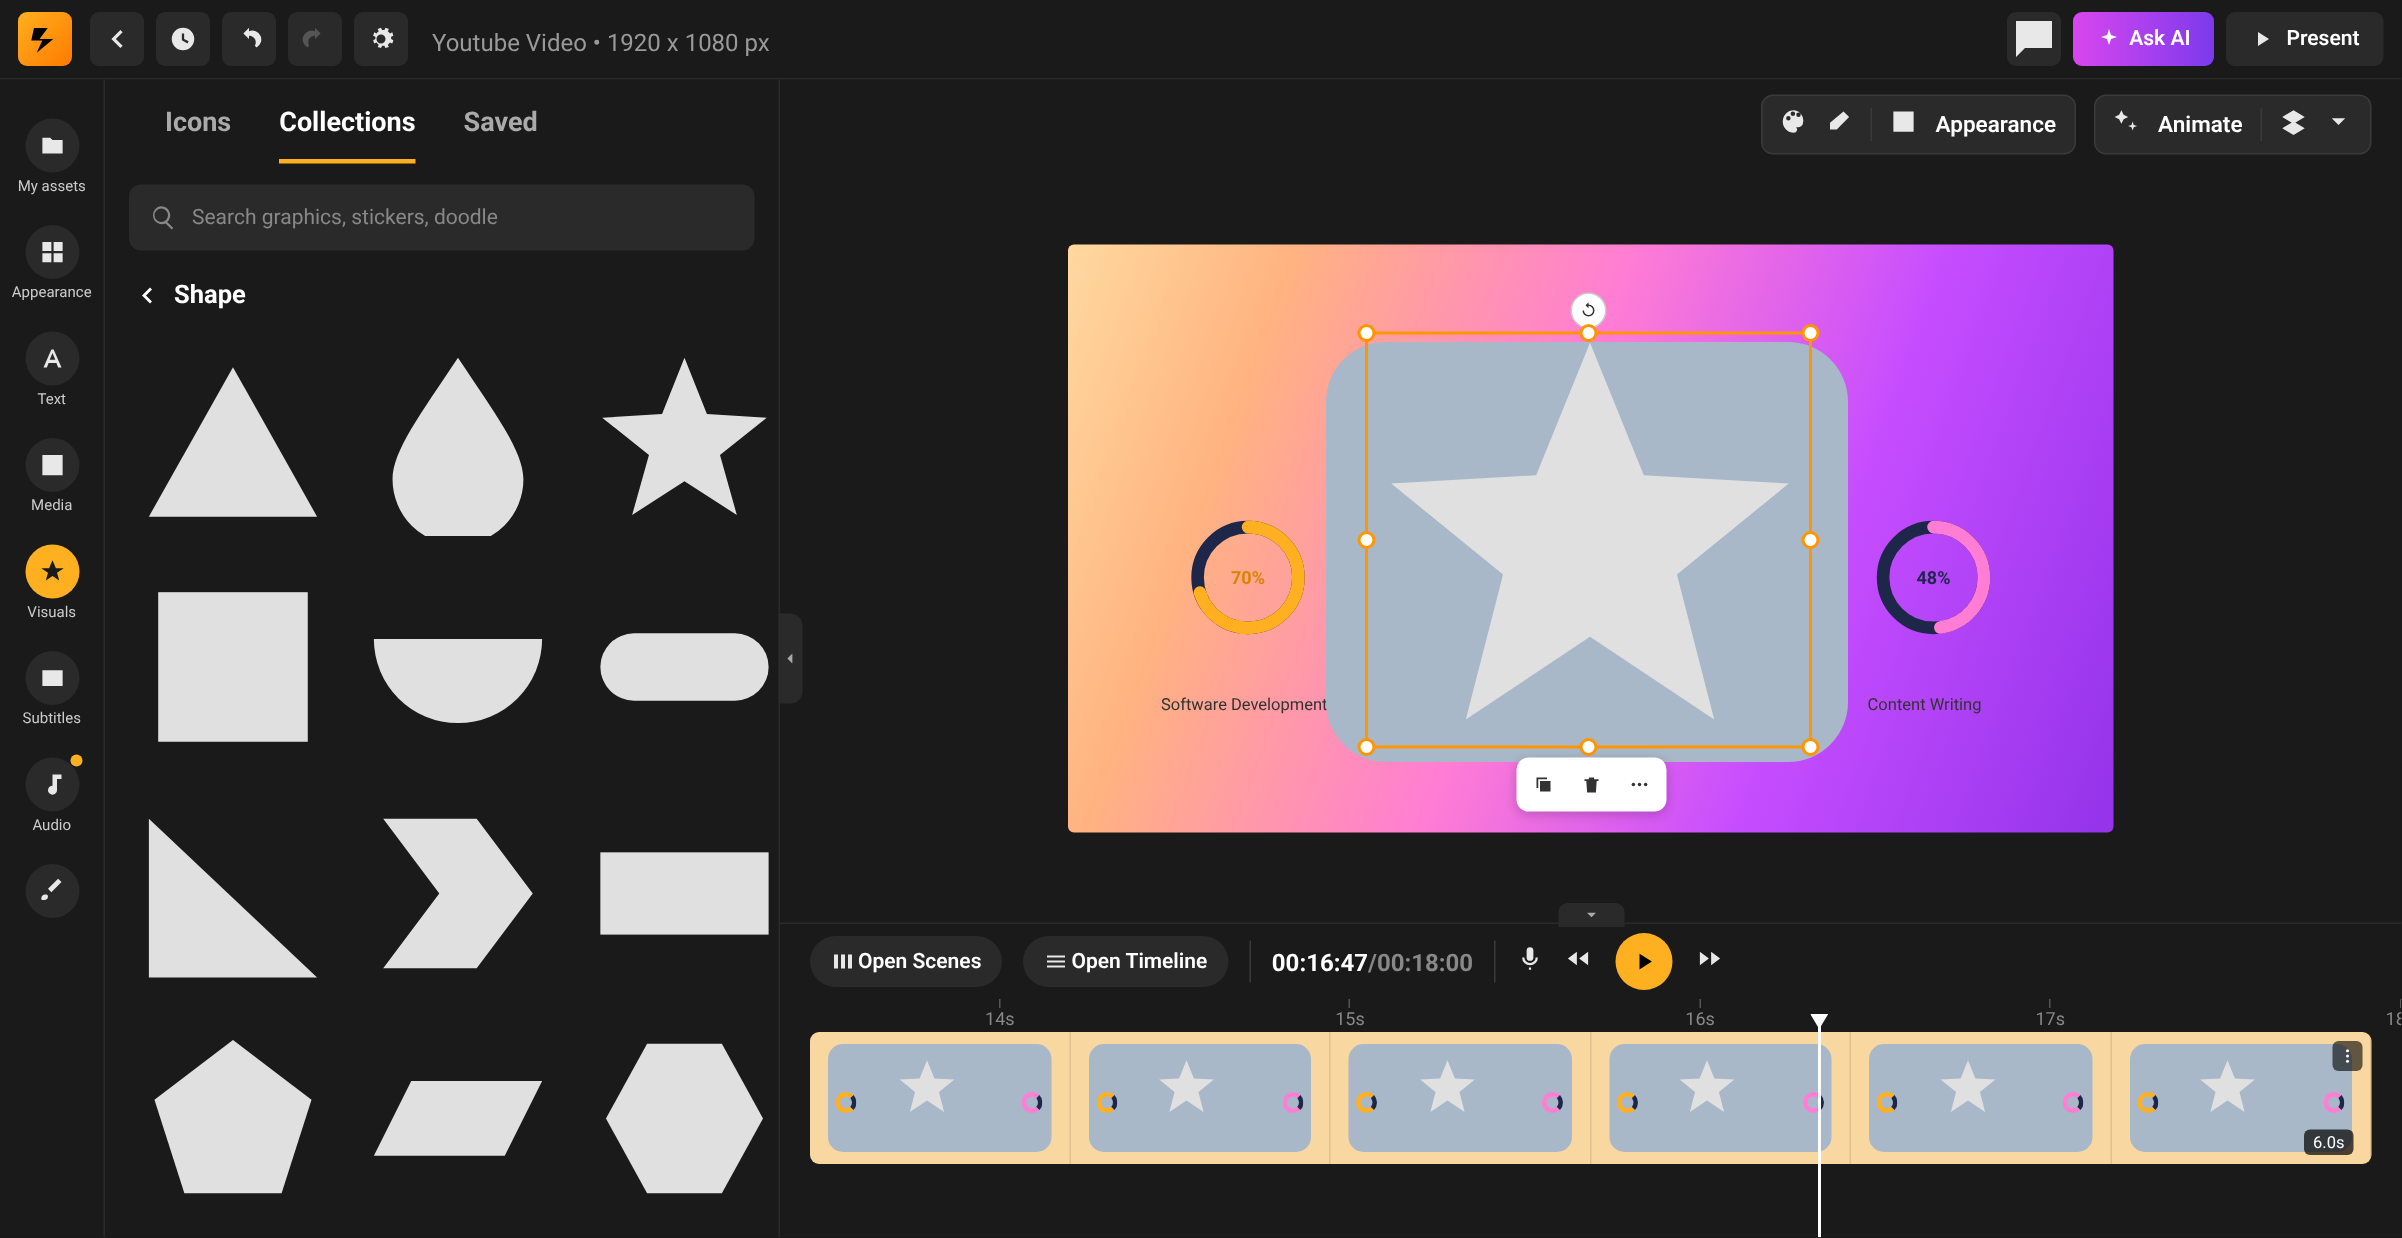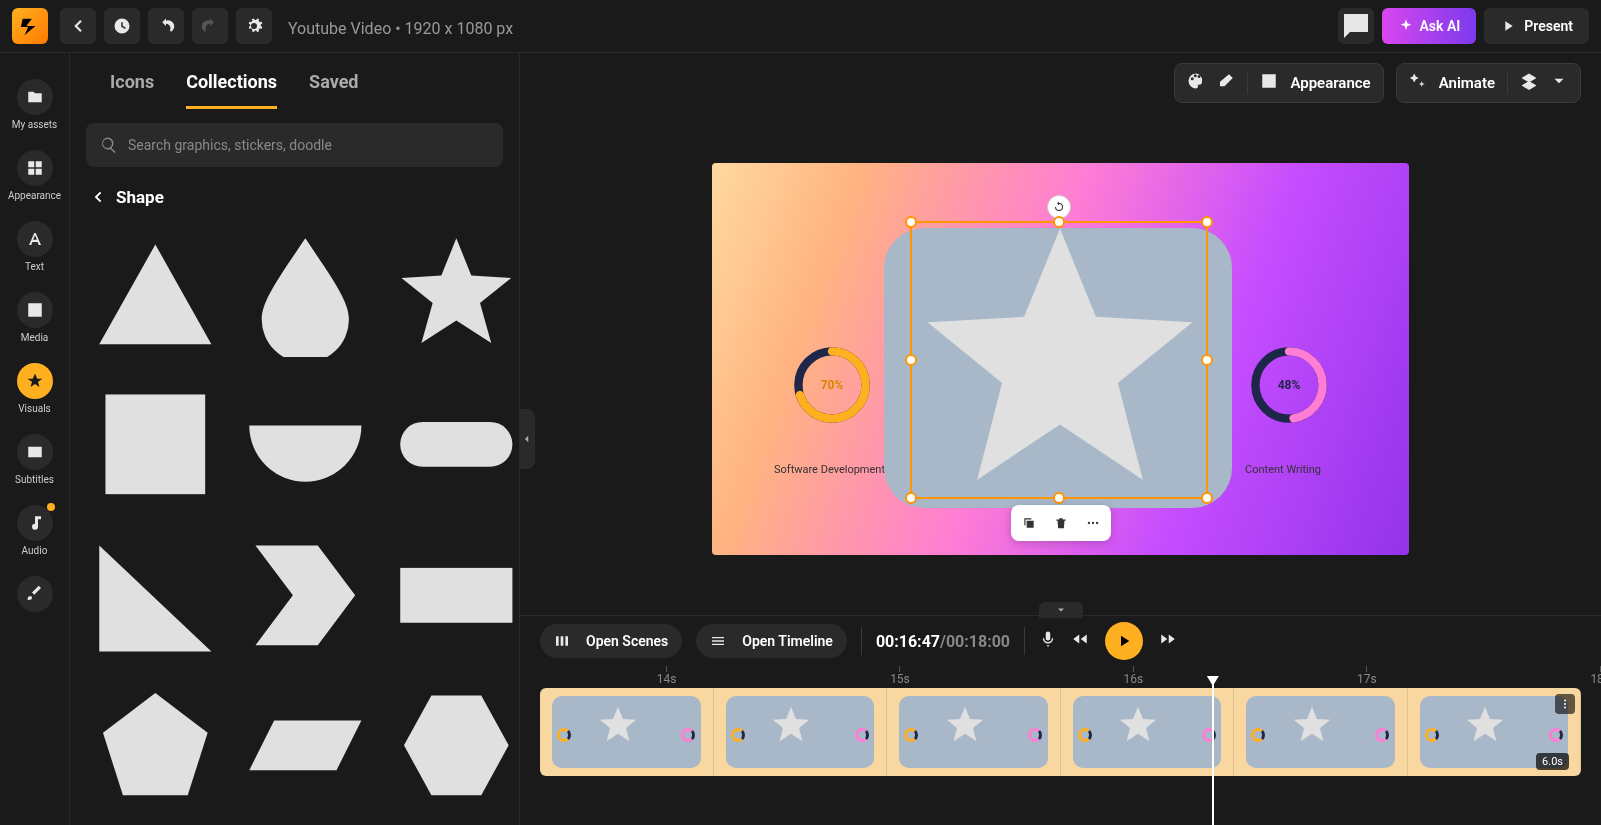--- a/index.html
+++ b/index.html
@@ -82,21 +82,21 @@
 .star-shape { position: absolute; left: 204px; top: 60px; width: 288px; height: 276px; }
 .star-shape svg { width: 100%; height: 100%; fill: #e0e0e0; }
 .mini-tools { position: absolute; left: 50%; bottom: 14px; transform: translateX(-50%); background: #fff; border-radius: 8px; display: flex; gap: 4px; padding: 4px; box-shadow: 0 2px 8px rgba(0,0,0,.2); }
 .mini-btn { width: 28px; height: 28px; border-radius: 6px; display: flex; align-items: center; justify-content: center; cursor: pointer; }
 .mini-btn svg { width: 14px; height: 14px; fill: #333; }
 
 
 .timeline { height: 210px; background: #1a1a1a; border-top: 1px solid #2a2a2a; display: flex; flex-direction: column; position: relative; }
 .tl-collapse { position: absolute; top: -14px; left: 50%; transform: translateX(-50%); width: 44px; height: 16px; background: #2a2a2a; border-radius: 6px 6px 0 0; display: flex; align-items: center; justify-content: center; cursor: pointer; }
 .tl-controls { height: 50px; display: flex; align-items: center; padding: 0 20px; gap: 14px; }
-.tl-pill { height: 34px; background: #2a2a2a; border-radius: 17px; display: flex; align-items: center; padding: 0 14px; gap: 16px; cursor: pointer; font-size: 14px; font-weight: 600; }
+.tl-pill { height: 34px; background: #2a2a2a; border-radius: 17px; display: flex; align-items: center; padding: 0 14px; gap: 2px; cursor: pointer; font-size: 14px; font-weight: 600; }
 .tl-pill svg { width: 16px; height: 16px; fill: #e8e8e8; }
 .tl-sep { width: 1px; height: 28px; background: #3a3a3a; }
 .tl-time { font-size: 16px; font-weight: 700; }
 .tl-time .total { color: #888; }
 .tl-play-group { display: flex; align-items: center; gap: 16px; }
 .tl-play-btn { width: 38px; height: 38px; background: #ffb020; border-radius: 50%; display: flex; align-items: center; justify-content: center; cursor: pointer; }
 .tl-play-btn svg { width: 18px; height: 18px; fill: #000; }
 .tl-ctrl-icon { cursor: pointer; }
 .tl-ctrl-icon svg { width: 18px; height: 18px; fill: #e8e8e8; }
 

